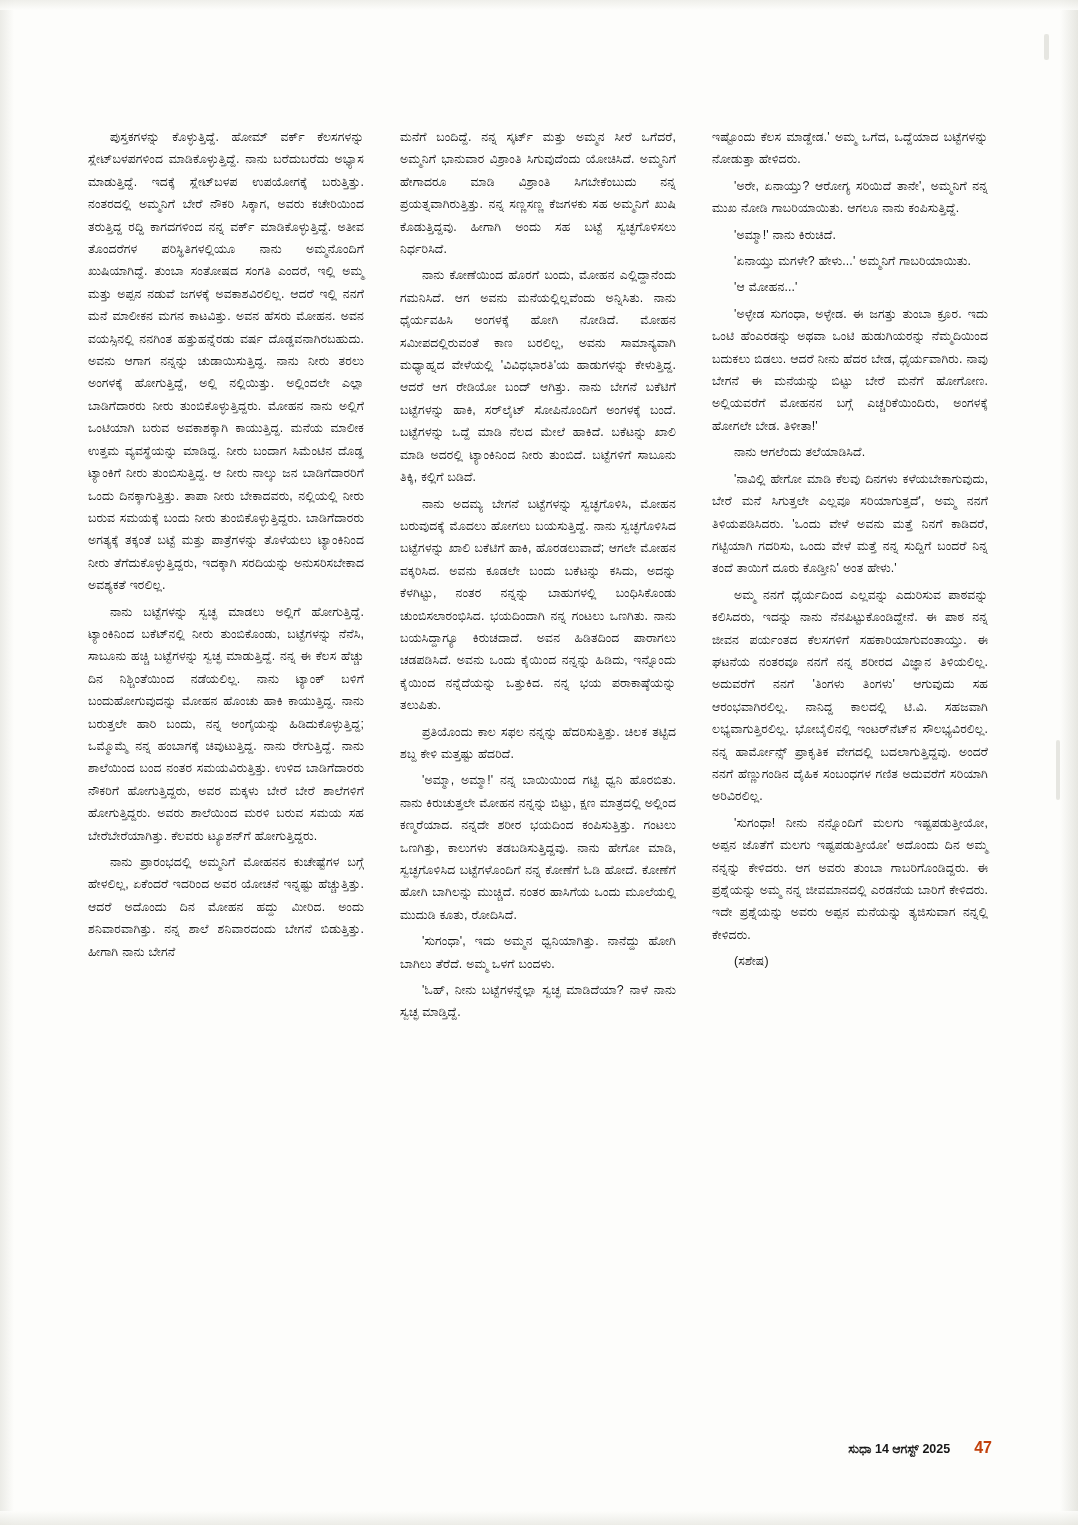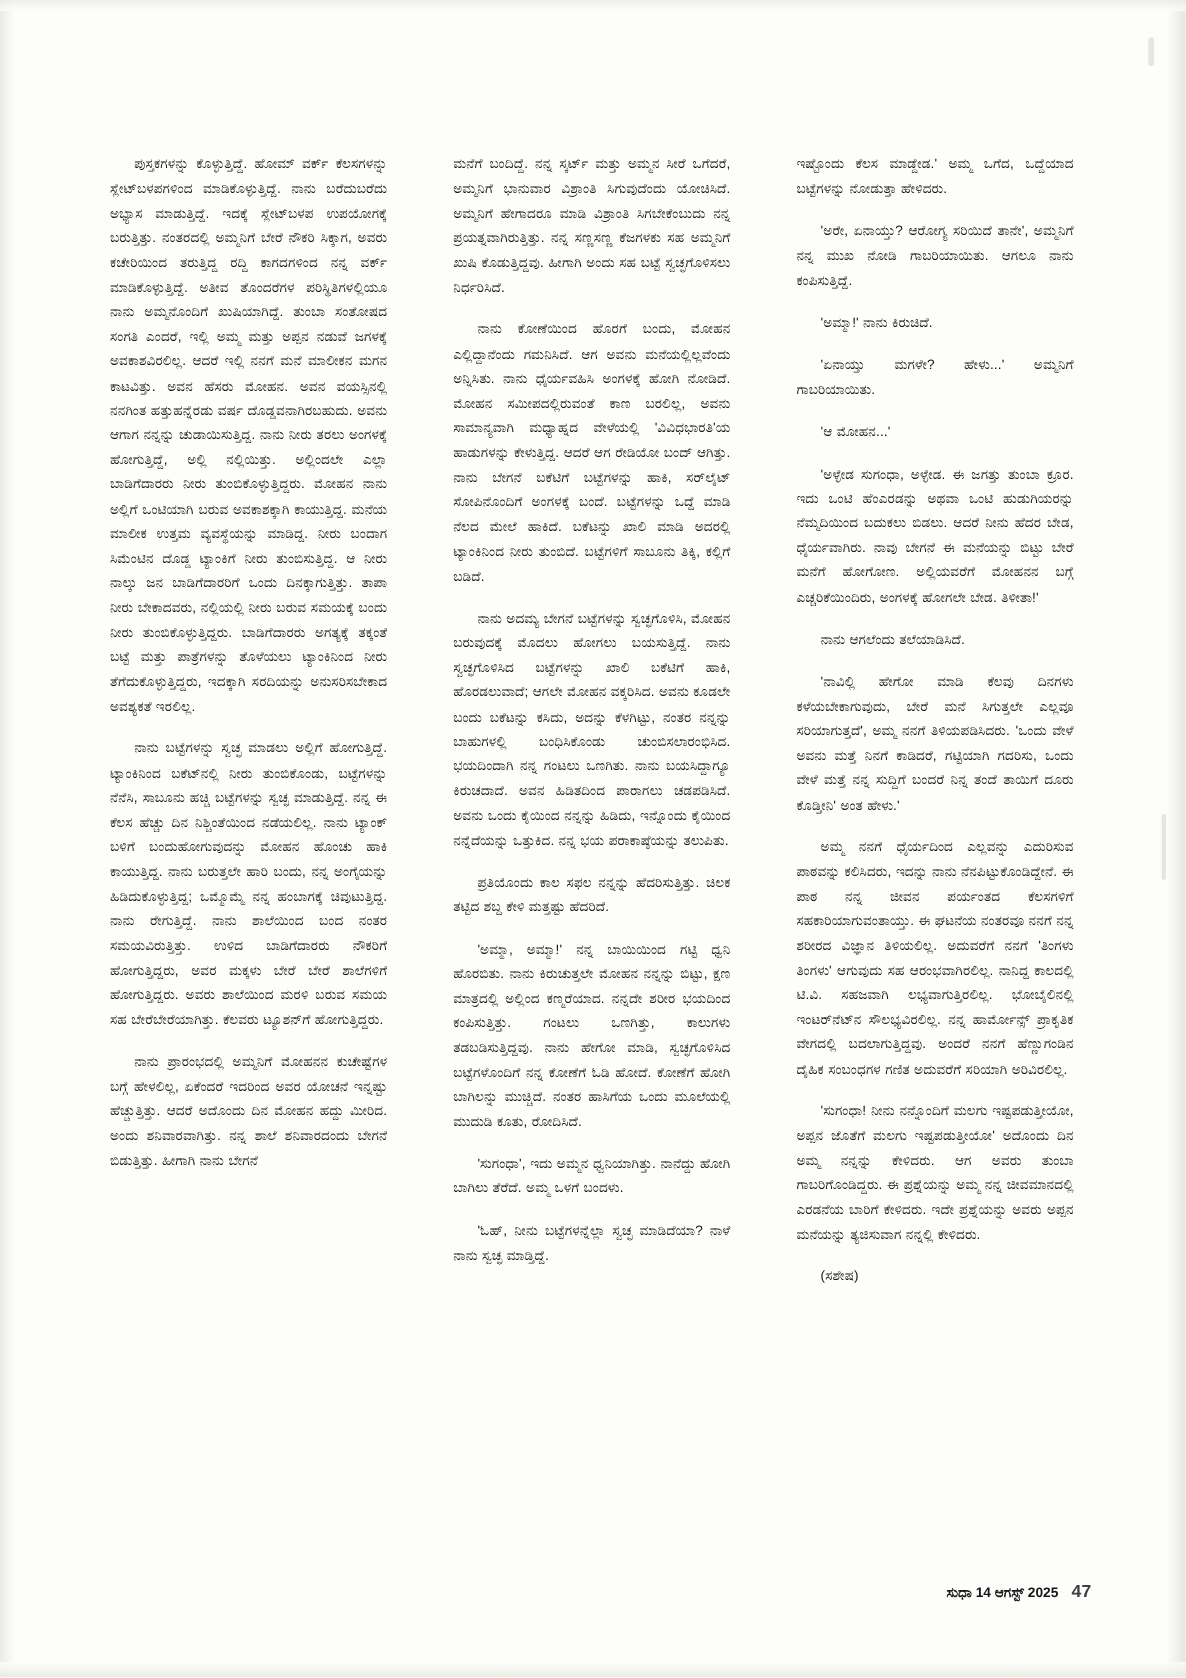--- a/index.html
+++ b/index.html
@@ -63,53 +63,53 @@
   .col {
     width: 284px;
     font-size: 12.4px;
     line-height: 22.4px;
     text-align: justify;
     text-justify: inter-word;
     color: #141414;
     letter-spacing: 0.1px;
   }
   .col p {
-    margin: 16px;
+    margin: 4px;
     text-indent: 22px;
     hyphens: none;
     word-spacing: 0.4px;
   }
   .col p.noindent {
     text-indent: 0;
   }
   .signature {
     margin-top: 12px;
     text-align: left;
     text-indent: 0;
     font-size: 12.4px;
   }
   .footer {
     position: absolute;
     right: 86px;
     bottom: 68px;
     display: flex;
     align-items: baseline;
-    gap: 12px;
+    gap: 24px;
   }
   .footer-label {
     font-family: "Liberation Sans", sans-serif;
     font-size: 12.5px;
     font-weight: bold;
     color: #161616;
   }
   .footer-page {
     font-family: "Liberation Sans", sans-serif;
     font-size: 16px;
     font-weight: bold;
-    color: #404040;
+    color: #c2410c;
   }
   .speck {
     position: absolute;
     background: #cfcfc8;
     border-radius: 50%;
     opacity: .5;
   }
 </style>
 </head>
 <body>

